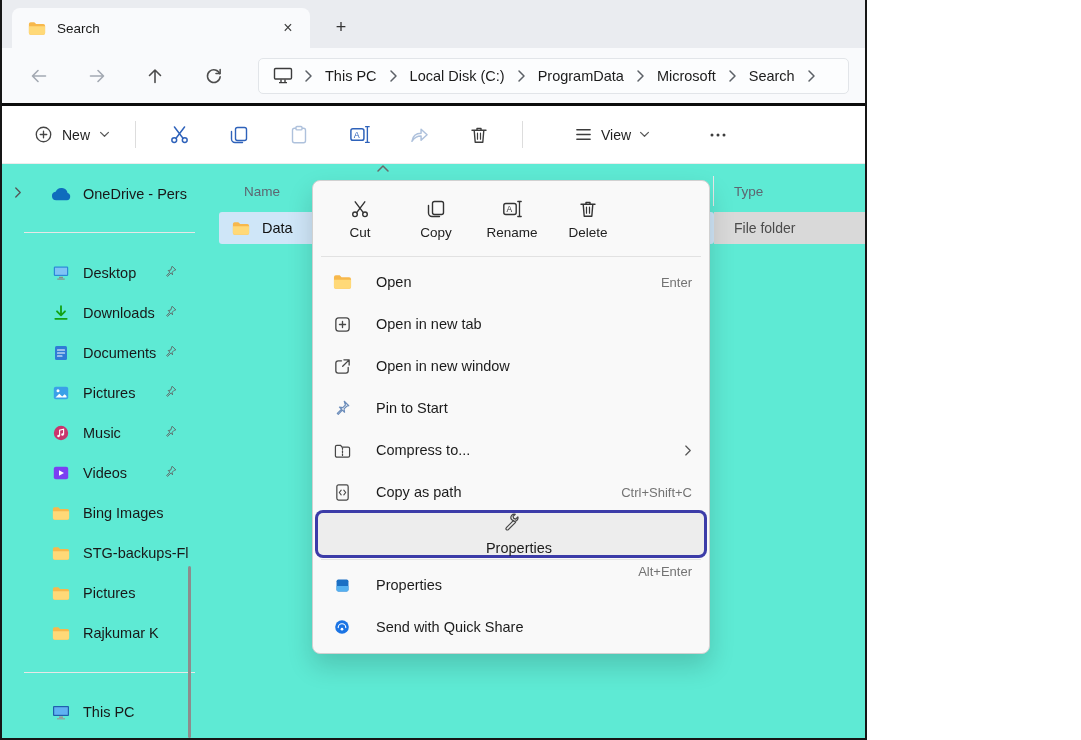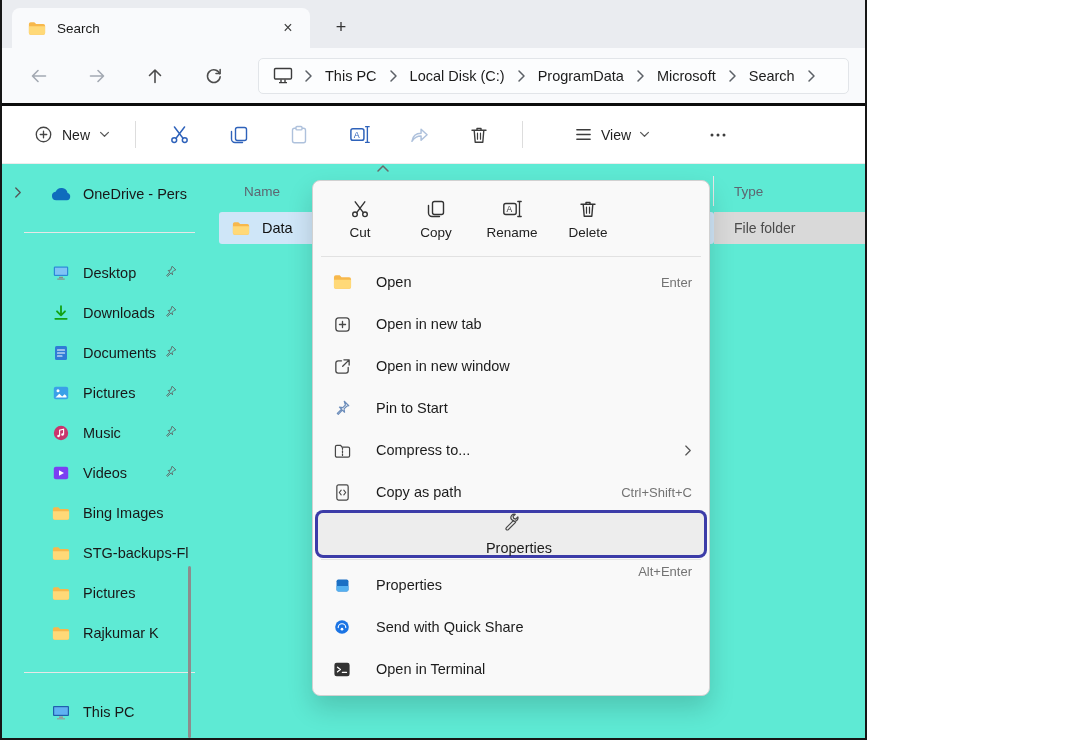--- a/index.html
+++ b/index.html
@@ -616,25 +616,15 @@
       <span class="mi-icon">
         <svg width="18" height="18" viewBox="0 0 20 20">
             <circle cx="10" cy="10" r="7.6" fill="#1b74e4"></circle>
             <path d="M5.8 10.6a4.2 4.2 0 0 1 8.4 0" stroke="#fff" stroke-width="1.3" fill="none" stroke-linecap="round"></path>
             <circle cx="10" cy="12.4" r="1.5" fill="#fff"></circle>
           </svg>
       </span>
       <span class="mi-label">Send with Quick Share</span>
     </div>
 
-    <div class="ctx-item">
-      <span class="mi-icon">
-        <svg width="18" height="17" viewBox="0 0 20 19">
-            <rect x="1.5" y="2" width="17" height="15" rx="2.5" fill="#333"></rect>
-            <path d="M5 7l3.2 2.5L5 12" stroke="#fff" stroke-width="1.5" fill="none" stroke-linecap="round" stroke-linejoin="round"></path>
-            <path d="M10.5 12.8h4.5" stroke="#fff" stroke-width="1.5" stroke-linecap="round"></path>
-          </svg>
-      </span>
-      <span class="mi-label">Open in Terminal</span>
-    </div>
   </div>
 
 </div>
 
 </body></html>

